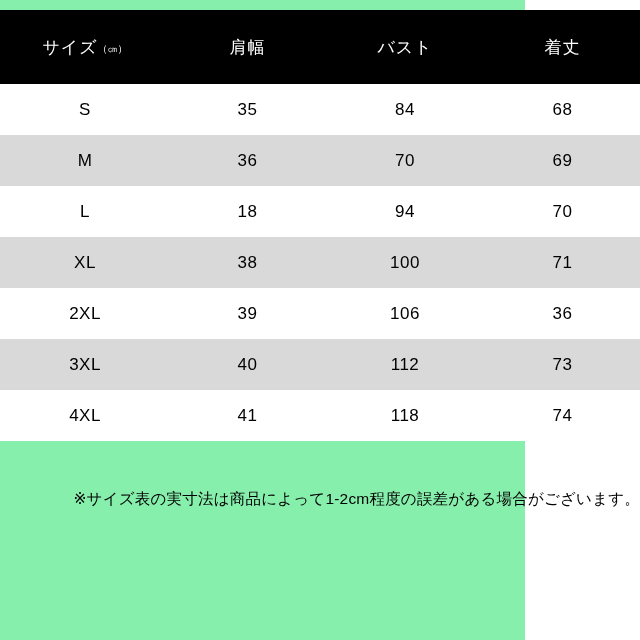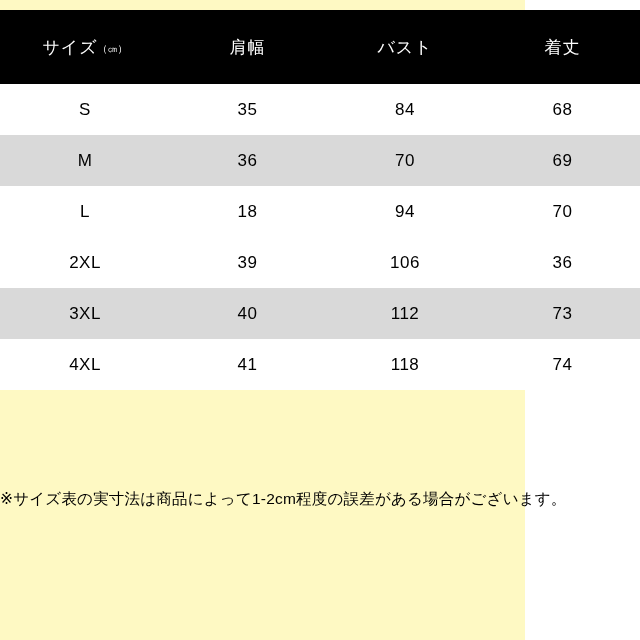--- a/index.html
+++ b/index.html
@@ -10,21 +10,21 @@
     width: 640px;
     height: 640px;
     background: #ffffff;
     font-family: "Liberation Sans", "DejaVu Sans", sans-serif;
     overflow: hidden;
   }
   .page {
     position: relative;
     width: 525px;
     height: 640px;
-    background: #fef9c3;
+    background: #86efac;
   }
   .size-table {
     position: absolute;
     left: 0;
     top: 10px;
     width: 640px;
     border-collapse: collapse;
     table-layout: fixed;
   }
   .size-table col.c0 { width: 170px; }
@@ -59,21 +59,21 @@
     background: #ffffff;
   }
   .size-table tbody tr.even td {
     background: #d9d9d9;
   }
   .note {
     position: absolute;
     left: 0;
     top: 488px;
     width: 640px;
-    text-align: left;
+    text-align: right;
     font-size: 15.5px;
     color: #000000;
     letter-spacing: 0.2px;
     line-height: 1.4;
   }
 </style>
 </head>
 <body>
 
 <div class="page">
@@ -105,20 +105,26 @@
         <td>36</td>
         <td>70</td>
         <td>69</td>
       </tr>
       <tr class="odd">
         <td>L</td>
         <td>18</td>
         <td>94</td>
         <td>70</td>
       </tr>
+      <tr class="even">
+        <td>XL</td>
+        <td>38</td>
+        <td>100</td>
+        <td>71</td>
+      </tr>
       <tr class="odd">
         <td>2XL</td>
         <td>39</td>
         <td>106</td>
         <td>36</td>
       </tr>
       <tr class="even">
         <td>3XL</td>
         <td>40</td>
         <td>112</td>

